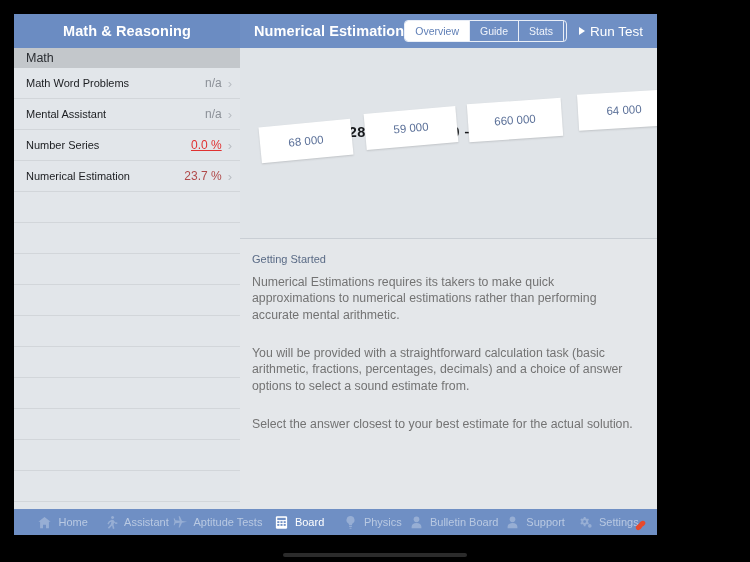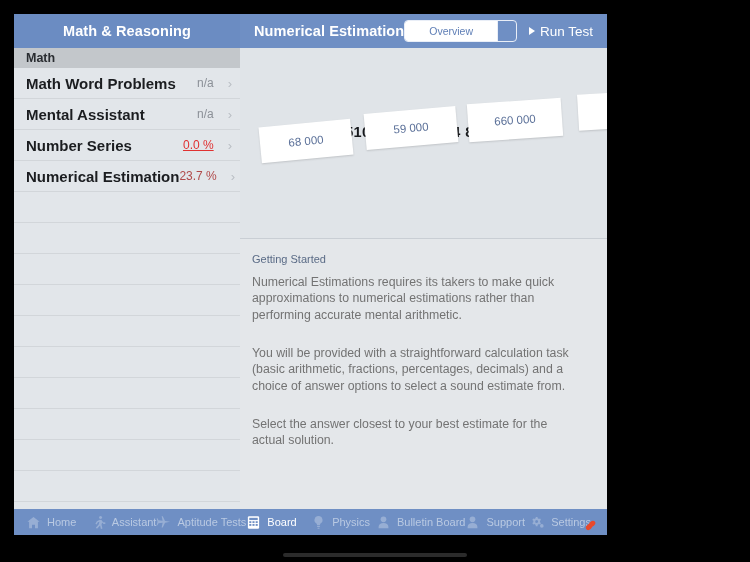--- a/index.html
+++ b/index.html
@@ -7,21 +7,21 @@
   body{
     width:750px;height:562px;overflow:hidden;
     font-family:"Liberation Sans", sans-serif;
     -webkit-font-smoothing:antialiased;
   }
   #device{
     position:absolute;left:0;top:0;width:750px;height:562px;
     background:#000;
   }
   #screen{
-    position:absolute;left:14px;top:14px;width:593px;height:521px;
+    position:absolute;left:14px;top:14px;width:643px;height:521px;
     background:#e4e7ea;overflow:hidden;
   }
 
   
   .navbar{
     position:absolute;top:0;height:34px;
     background:#6f8fc4;
     display:flex;align-items:center;
   }
   #nav-left{left:0;width:226px;justify-content:center;
@@ -34,21 +34,21 @@
   }
   #nav-right .nav-title{flex:0 0 auto;font-weight:bold;font-size:14.5px;}
   .nav-spacer{flex:1 1 auto;}
 
   
   .segmented{
     display:flex;border:1px solid #e9eef7;border-radius:4px;overflow:hidden;
     height:20px;margin-right:12px;
   }
   .seg{
-    padding:0 24px;height:20px;line-height:20px;
+    padding:0 10px;height:20px;line-height:20px;
     font-size:10.5px;color:#f0f4fb;
     border-right:1px solid #e9eef7;
     background:transparent;white-space:nowrap;
     text-align:center;
   }
   .seg:last-child{border-right:none;}
   .seg.active{background:#ffffff;color:#5f7fb6;}
 
   .runtest{
     display:flex;align-items:center;gap:5px;
@@ -60,29 +60,29 @@
   }
 
   
   #sidebar{
     position:absolute;left:0;top:34px;width:226px;bottom:26px;
     background:#e2e6ea;border-right:1px solid #c9ced4;
     overflow:hidden;
   }
   .sec-header{
     height:20px;line-height:20px;background:#c3c7cb;
-    padding:0 12px;font-size:12.5px;color:#2a2d31;font-weight:bold;
+    padding:0 12px;font-size:12.5px;color:#2a2d31;font-weight:normal;
   }
   .srow{
     height:31px;display:flex;align-items:center;
     padding:0 8px 0 12px;border-bottom:1px solid #d2d6da;
     box-sizing:border-box;
   }
-  .srow .label{flex:1 1 auto;font-size:15px;font-weight:bold;color:#1b1d20;white-space:nowrap;}
-  .srow .value{font-size:12px;color:#8b9097;margin-right:14px;white-space:nowrap;}
+  .srow .label{flex:1 1 auto;font-size:11px;font-weight:normal;color:#1b1d20;white-space:nowrap;}
+  .srow .value{font-size:12px;color:#8b9097;margin-right:6px;white-space:nowrap;}
   .srow .value.red{color:#e03131;text-decoration:underline;}
   .srow .value.dark{color:#b04a4a;}
   .chev{color:#b9bec4;font-size:13px;line-height:1;}
   .srow.empty{border-bottom:1px solid #d2d6da;}
 
   
   #main{
     position:absolute;left:226px;right:0;top:34px;bottom:26px;
     background:#e4e7ea;overflow:hidden;
   }
@@ -119,21 +119,21 @@
   }
 
   
   #tabbar{
     position:absolute;left:0;right:0;bottom:0;height:26px;
     background:#6f8fc4;display:flex;align-items:center;
     padding:0 12px;box-sizing:border-box;
   }
   .tab{
     display:flex;align-items:center;gap:6px;
-    flex:1 1 0;
+    flex:1 1 0;justify-content:center;
     color:#b9c9e2;font-size:11px;white-space:nowrap;
   }
   .tab.active{color:#ffffff;}
   .tab .tico{opacity:.55;display:block;}
   .tab.active .tico{opacity:1;}
   .badge-red{
     position:absolute;right:10px;bottom:4px;width:13px;height:13px;
   }
   #home-indicator{
     position:absolute;left:50%;transform:translateX(-50%);

